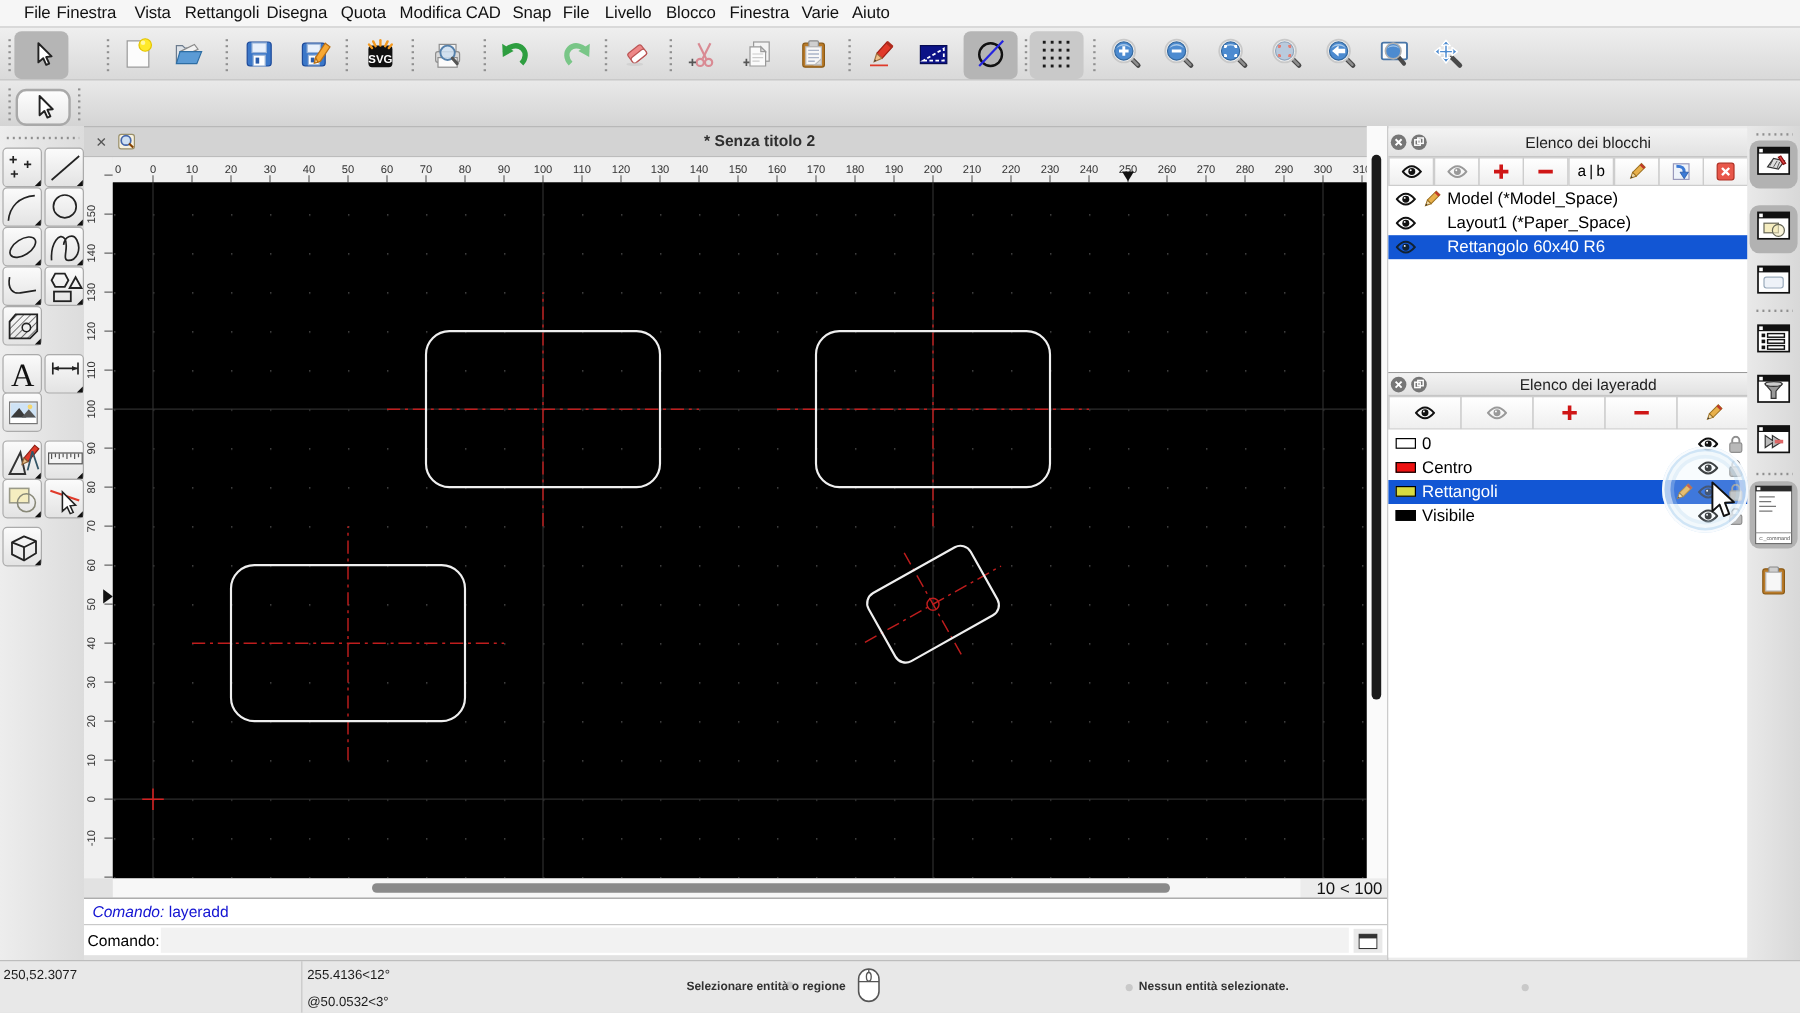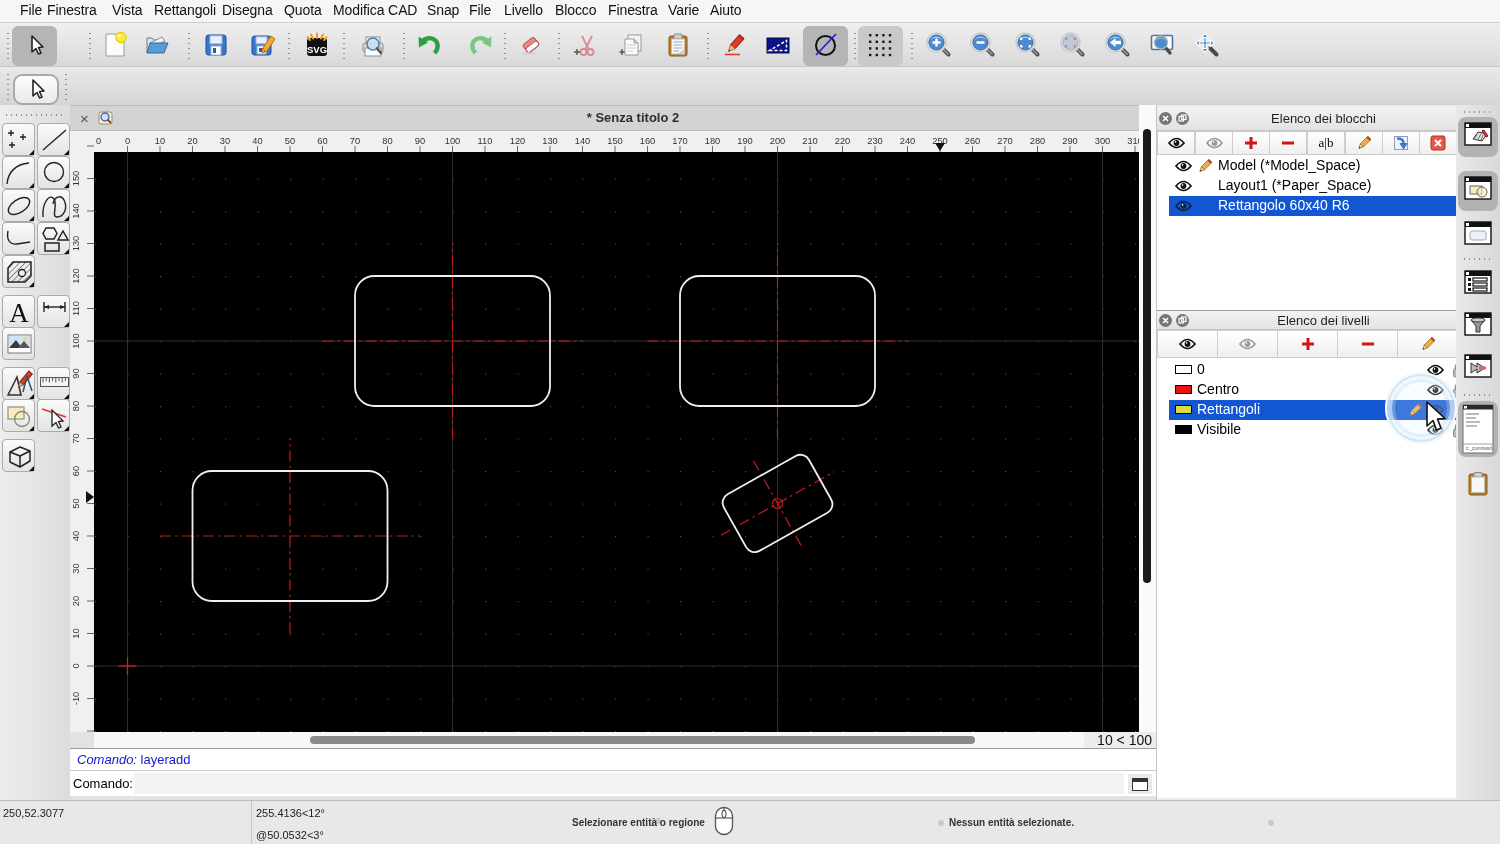--- a/index.html
+++ b/index.html
@@ -49,21 +49,21 @@
   #cmdbtn{position:absolute;left:1058px;top:3px;width:24px;height:20px;background:#e9e9e9;
           display:flex;align-items:center;justify-content:center;}
   #statusbar{left:0;top:800px;width:1500px;height:44px;background:#e8e8e8;
              border-top:1px solid #bdbdbd;box-sizing:border-box;font-size:11px;color:#1c1c1c;}
   .sb-dot{position:absolute;width:6px;height:6px;border-radius:3px;background:#c9c9c9;}
   #dock{left:1156px;top:105px;width:300px;height:695px;background:#ececec;border-left:1px solid #c4c4c4;box-sizing:border-box;}
   .pcirc{position:absolute;width:13px;height:13px;border-radius:7px;background:#767676;}
   .cell{position:absolute;top:0;height:24px;background:linear-gradient(#ffffff,#efefef);
                border:1px solid #cdcdcd;box-sizing:border-box;}
   .plist{position:absolute;width:300px;background:#fff;}
-  .lrow{position:absolute;left:12px;width:300px;height:20px;font-size:14px;color:#000;}
+  .lrow{position:absolute;left:0;width:300px;height:20px;font-size:14px;color:#000;}
   .lrow.sel{background:#1256d4;color:#fff;}
   .swatch{position:absolute;left:6px;top:5px;width:17px;height:9px;border:1px solid #000;box-sizing:border-box;}
   #rstrip{left:1456px;top:105px;width:44px;height:695px;background:linear-gradient(90deg,#e9e9e9,#d8d8d8);}
   .rbtn{position:absolute;left:2px;width:40px;height:40px;border-radius:8px;}
   .rbtn.on{background:#b2b2b2;}
   svg{display:block;}
 </style>
 </head>
 <body>
 <div id="menubar" class="abs">
@@ -734,21 +734,21 @@
       <svg width="16" height="16" viewBox="0 0 16 16">
         <path d="M8 2 L8 14 M2 8 L14 8" stroke="#cf1616" stroke-width="3"></path>
       </svg>
     </div>
     <div class="cell" style="left:112px;width:38px;top:26px;display:flex;align-items:center;justify-content:center">
       <svg width="16" height="16" viewBox="0 0 16 16">
         <path d="M2 8 L14 8" stroke="#cf1616" stroke-width="3"></path>
       </svg>
     </div>
     <div class="cell" style="left:150px;width:38px;top:26px;display:flex;align-items:center;justify-content:center">
-      <span style="font-size:13px;font-family:Liberation Serif, serif">a|b</span>
+      <span style="font-size:13px;font-family:Liberation Mono, monospace">a|b</span>
     </div>
     <div class="cell" style="left:188px;width:38px;top:26px;display:flex;align-items:center;justify-content:center">
       <svg width="16" height="16" viewBox="0 0 16 16">
         <g transform="rotate(45 8 8)">
           <rect x="6" y="0.5" width="4.4" height="10.5" fill="#e8b04a" stroke="#9a6f20" stroke-width="0.8"></rect>
           <rect x="6" y="0.5" width="4.4" height="2" fill="#c0392b"></rect>
           <path d="M6 11 L8.2 15.5 L10.4 11 Z" fill="#f0d9a8" stroke="#9a6f20" stroke-width="0.8"></path>
           <path d="M7.4 13.8 L8.2 15.5 L9 13.8 Z" fill="#333"></path>
         </g>
       </svg>
@@ -804,21 +804,21 @@
             <path d="M1 6 Q8.5 -3 16 6 Q8.5 15 1 6 Z" fill="none" stroke="#123" stroke-width="1.7"></path>
             <circle cx="8.5" cy="6" r="2.9" fill="#123"></circle>
             <circle cx="7.6" cy="4.9" r="0.8" fill="#fff"></circle>
           </svg>
         </span>
         <span class="abs" style="left:49px;top:1px">Rettangolo 60x40 R6</span>
       </div>
     </div>
     <div class="abs" style="left:0;top:205px;width:300px;height:1px;background:#9a9a9a"></div>
     <div class="abs" style="left:0;top:206px;width:300px;height:19px;background:linear-gradient(#f3f3f3,#e2e2e2);border-bottom:1px solid #c6c6c6;box-sizing:border-box"></div>
-    <div class="abs" style="left:33px;top:208px;width:267px;text-align:center;font-size:13px;color:#1f1f1f">Elenco dei livelli</div>
+    <div class="abs" style="left:33px;top:208px;width:267px;text-align:center;font-size:13px;color:#1f1f1f">Elenco dei layeradd</div>
     <div class="pcirc abs" style="left:2px;top:209px">
       <svg width="13" height="13" viewBox="0 0 13 13">
         <path d="M4 4 L9 9 M9 4 L4 9" stroke="#fff" stroke-width="1.6"></path>
       </svg>
     </div>
     <div class="pcirc abs" style="left:19px;top:209px">
       <svg width="13" height="13" viewBox="0 0 13 13">
         <rect x="3" y="4.5" width="4.5" height="4.5" fill="none" stroke="#fff" stroke-width="1.2"></rect>
         <rect x="5.5" y="3" width="4.5" height="4.5" fill="none" stroke="#fff" stroke-width="1.2"></rect>
       </svg>

